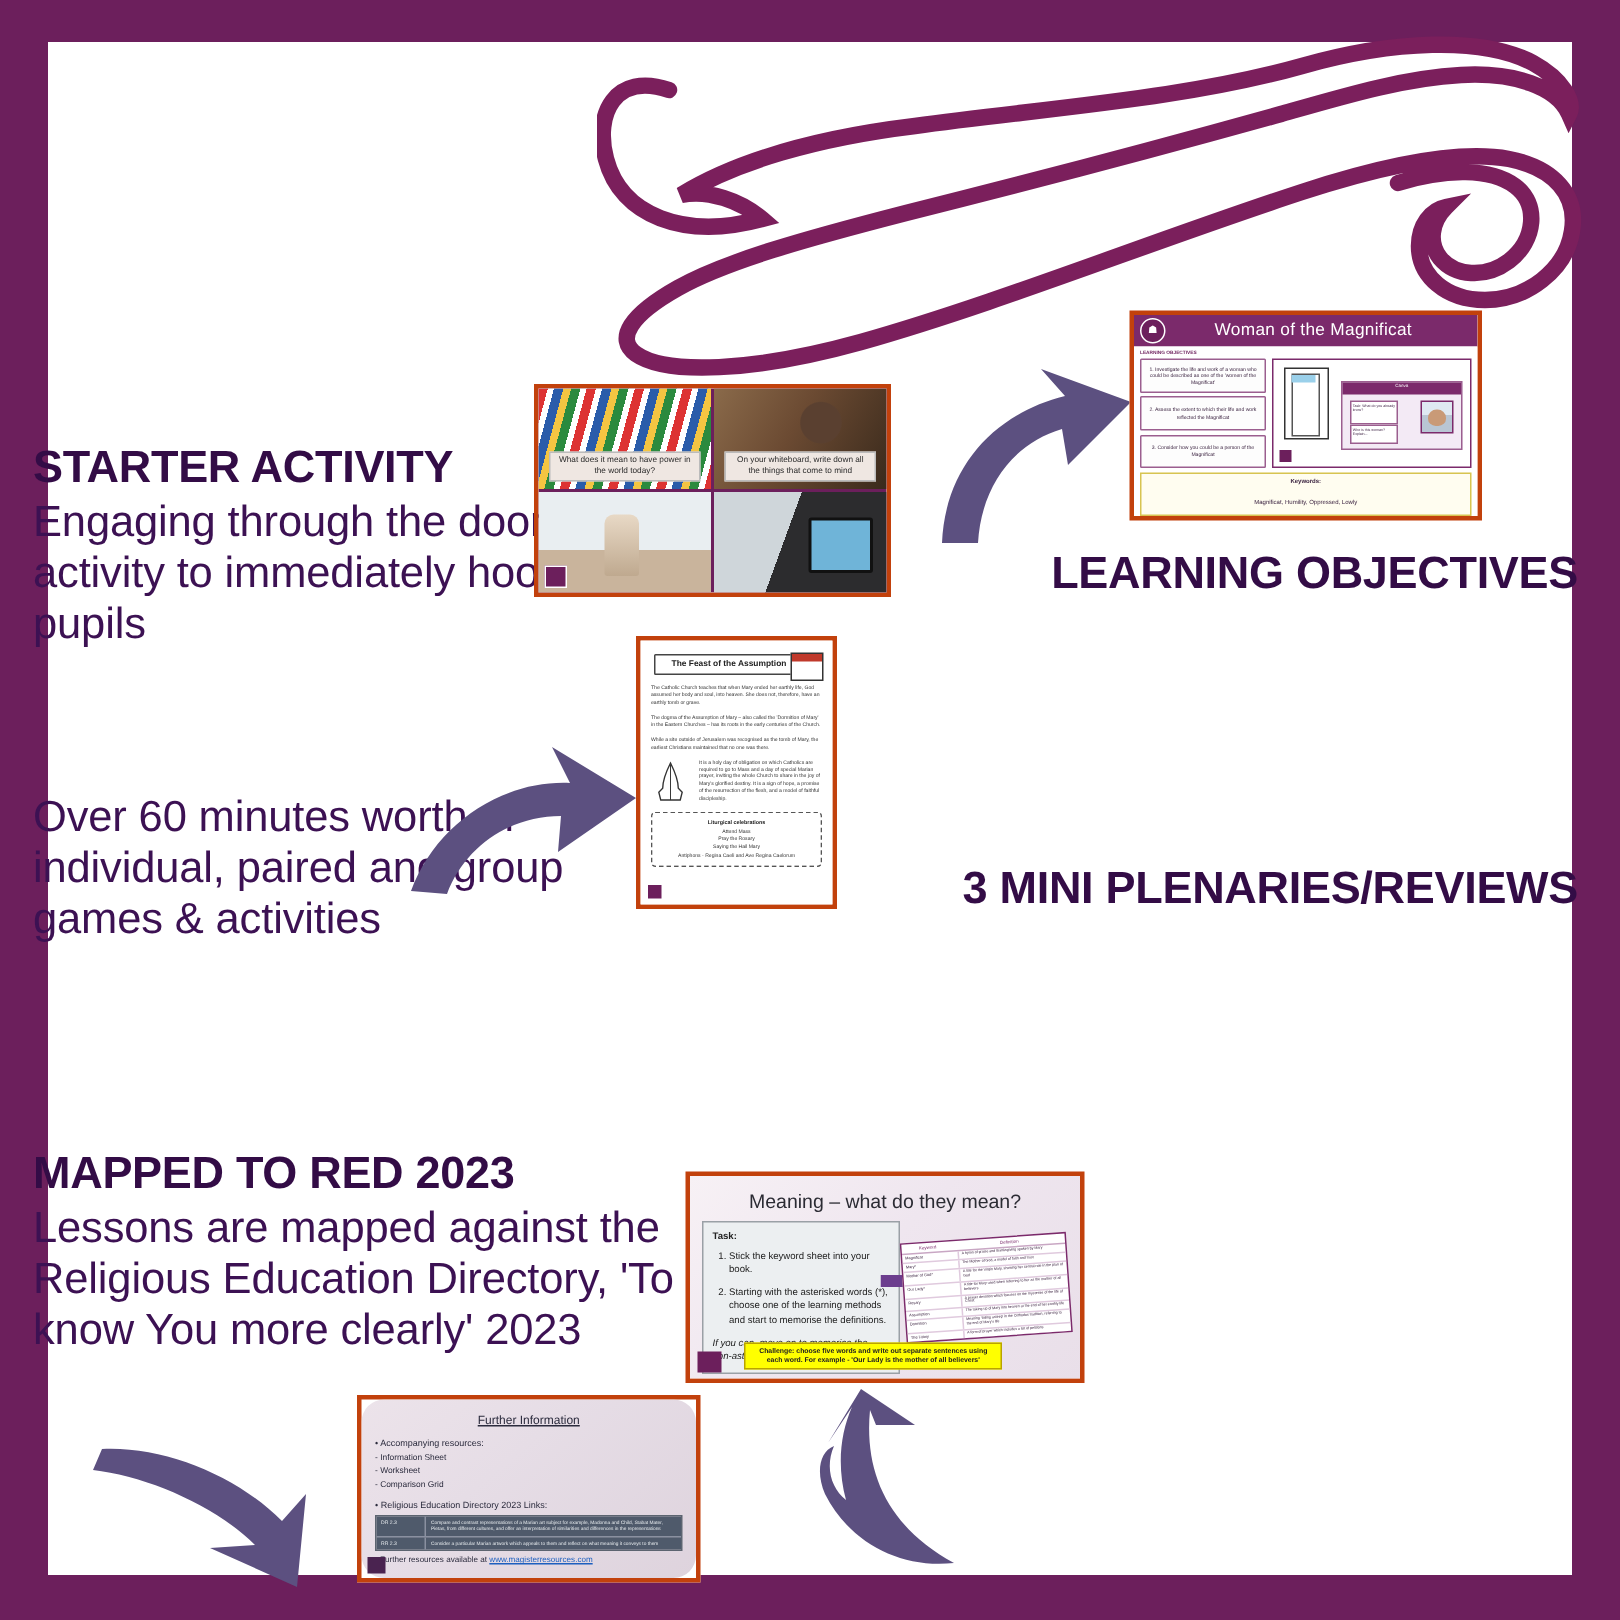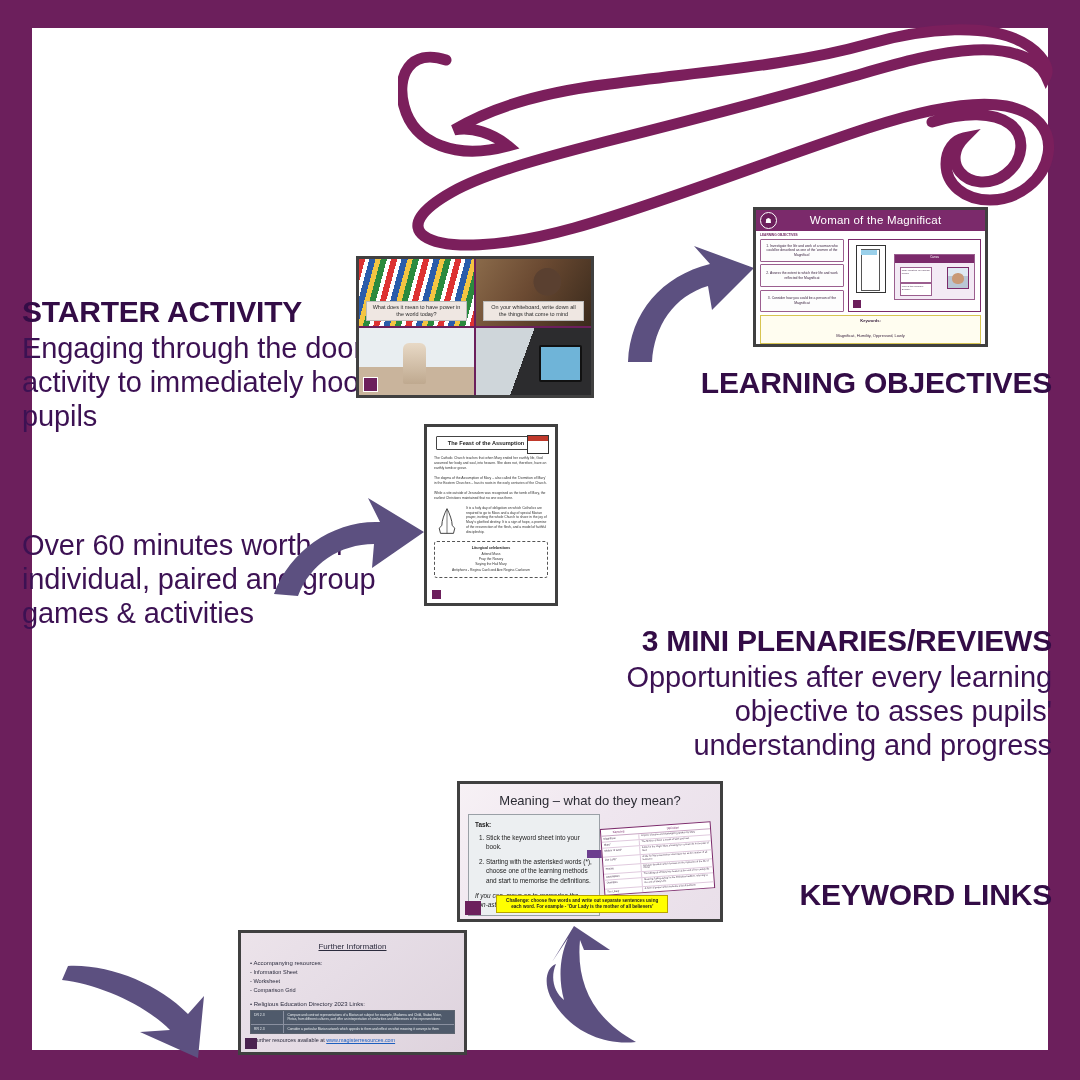--- a/index.html
+++ b/index.html
@@ -29,21 +29,21 @@
   .block{position:absolute;color:#330C46;}
   .block h2{margin:0 0 2px 0;font-size:30px;font-weight:800;letter-spacing:-0.2px;
             line-height:1.12;color:#330C46;}
   .block p{margin:0;font-size:29px;line-height:1.18;font-weight:400;
            color:#3C1153;letter-spacing:-0.1px;}
   .right-al{text-align:right;}
   .left-al{text-align:left;}
 
   
   .thumb{position:absolute;background:#fff;box-sizing:border-box;
-         border:3px solid #404040;overflow:hidden;}
+         border:3px solid #c2410c;overflow:hidden;}
 
   
   .collage{display:grid;grid-template-columns:1fr 1fr;grid-template-rows:1fr 1fr;
            width:100%;height:100%;gap:2px;background:#6C1F5C;}
   .cimg{position:relative;overflow:hidden;}
   .cimg .cap{position:absolute;left:6%;right:6%;bottom:8%;background:#efe7e2;
              color:#2b2b2b;font-size:5.5px;line-height:1.25;text-align:center;
              padding:2px 3px;border:0.5px solid #bbb;}
   .flags{background:
       repeating-linear-gradient(105deg,#d33 0 6px,#fff 6px 10px,#2a5caa 10px 16px,#f4c542 16px 21px,#2b8a3e 21px 27px,#fff 27px 31px),
@@ -151,21 +151,21 @@
   .kw-arrow{position:absolute;left:49%;top:42%;width:46px;height:26px;}
   .kw-chal{position:absolute;left:14%;right:20%;bottom:6px;background:#ffff00;
            border:0.8px solid #b9a300;text-align:center;font-size:4.6px;
            line-height:1.35;color:#222;font-weight:700;padding:2px 3px;}
   .kw-logo{position:absolute;left:5px;bottom:4px;width:16px;height:14px;
            background:#6C1F5C;}
 
   
   .fi{position:relative;height:100%;
       background:linear-gradient(140deg,#ece3ea 0%,#e6dde6 40%,#ded3dd 100%);
-      padding:7px 9px;box-sizing:border-box;color:#2b2b3d;}
+      padding:7px 9px;box-sizing:border-box;color:#2b2b3d;border-radius:15px;}
   .fi-title{text-align:center;font-size:8px;text-decoration:underline;
             margin:2px 0 8px 0;}
   .fi-l{font-size:6px;line-height:1.55;}
   .fi-sub{font-size:5.6px;line-height:1.55;}
   .fi-red{font-size:6px;margin-top:7px;}
   .fi-tbl{margin-top:3px;border:0.6px solid #5c6470;}
   .fi-tbl .r{display:flex;border-bottom:0.6px solid #8a90a0;
              background:#4f5a6b;color:#e8ecef;}
   .fi-tbl .r:last-child{border-bottom:none;}
   .fi-tbl .k{width:13%;font-size:3.4px;padding:2px 3px;
@@ -290,25 +290,28 @@
           <li>Attend Mass</li>
           <li>Pray the Rosary</li>
           <li>Saying the Hail Mary</li>
           <li>Antiphons - Regina Caeli and Ave Regina Caelorum</li>
         </ul>
       </div>
       <div class="ws-corner"></div>
     </div>
   </div>
 
-  <div class="block right-al" style="left:560px;top:624px;width:492px;">
+  <div class="block right-al" style="left:560px;top:576px;width:492px;">
     <h2>3 MINI PLENARIES/REVIEWS</h2>
-    <p>Opportunities after every learning objective to asses pupils' understanding and progress</p>
-  </div>
-
+  </div>
+
+  <div class="block left-al" style="left:22px;top:766px;width:436px;">
+    <h2>MAPPED TO RED 2023</h2>
+    <p>Lessons are mapped against the Religious Education Directory, 'To know You more clearly' 2023</p>
+  </div>
 
   <svg class="arrow" style="left:58px;top:950px;width:182px;height:112px;" viewBox="0 0 182 112" xmlns="http://www.w3.org/2000/svg">
     <path d="M4 30 C40 34 86 54 112 80 L82 82 L140 108 L146 46 L130 64
              C100 34 52 14 10 16 Z" fill="#5C5080"></path>
   </svg>
 
   <div class="thumb" style="left:457px;top:781px;width:266px;height:141px;">
     <div class="kw">
       <div class="kw-title">Meaning – what do they mean?</div>
       <div class="kw-task">
@@ -388,16 +391,15 @@
           <div class="k">RR 2.3</div>
           <div class="v">Consider a particular Marian artwork which appeals to them and reflect on what meaning it conveys to them</div>
         </div>
       </div>
       <div class="fi-foot">• <span>Further resources available at </span><a href="#">www.magisterresources.com</a></div>
       <div class="fi-logo"></div>
     </div>
   </div>
 
   <div class="block right-al" style="left:600px;top:878px;width:452px;">
-    <h2>KEYWORD LINKS</h2>
   </div>
 
 </div>
 
 </body></html>

